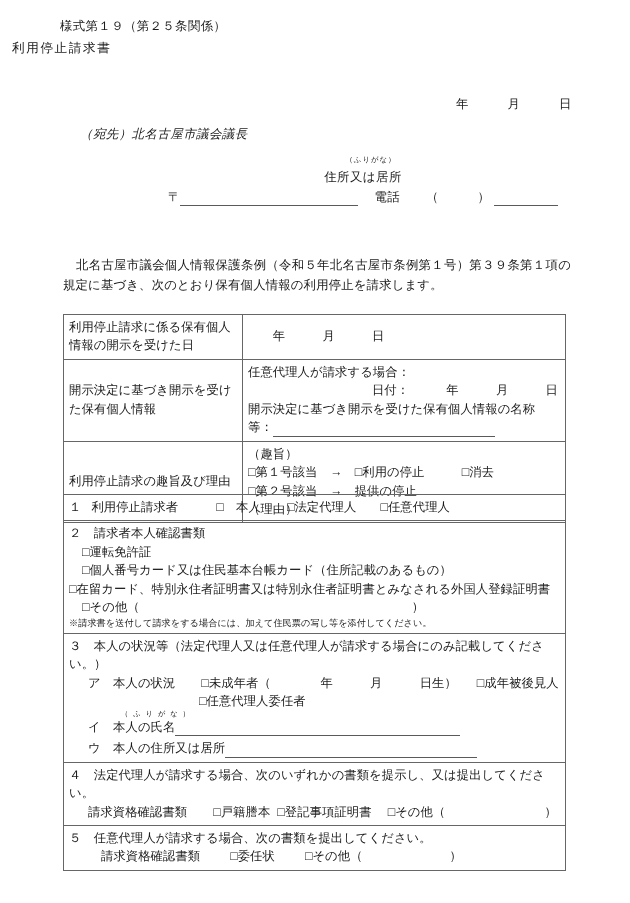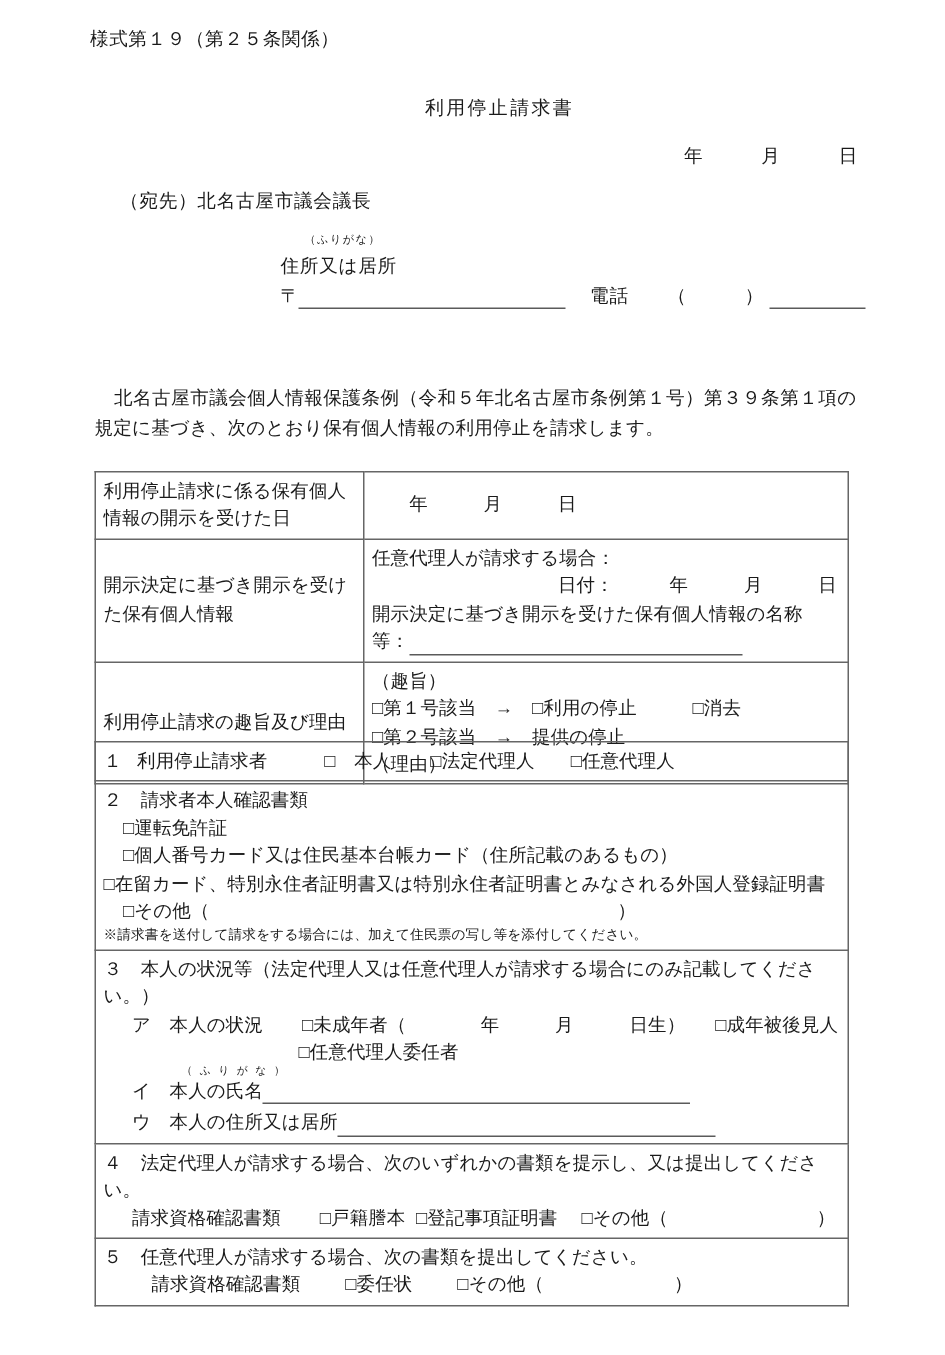--- a/index.html
+++ b/index.html
@@ -28,51 +28,52 @@
     position: absolute;
     left: 60px;
     top: 18px;
     font-size: 12.4px;
     letter-spacing: 0.4px;
     white-space: pre;
   }
   .doc-title {
     position: absolute;
     left: 0;
-    top: 64px;
+    top: 40px;
     width: 630px;
-    text-align: center;
     font-size: 12.6px;
     letter-spacing: 1.6px;
-    padding-left: 36px;
+    padding-left: 12px;
     box-sizing: border-box;
   }
   .date-line {
     position: absolute;
     right: 58px;
     top: 96px;
     font-size: 12.4px;
     white-space: pre;
     letter-spacing: 0.5px;
   }
   .addressee {
     position: absolute;
     left: 80px;
     top: 126px;
     font-size: 12.4px;
     white-space: pre;
     letter-spacing: 0.5px;
+    font-style: italic;
   }
 
   
   .applicant {
     position: absolute;
-    left: 187px;
+    left: 168px;
     top: 156px;
     width: 390px;
+    text-align: center;
   }
   .furigana {
     font-size: 7.4px;
     letter-spacing: 1px;
     margin-left: 16px;
     line-height: 1.05;
     display: block;
     white-space: pre;
   }
   .row-name {

